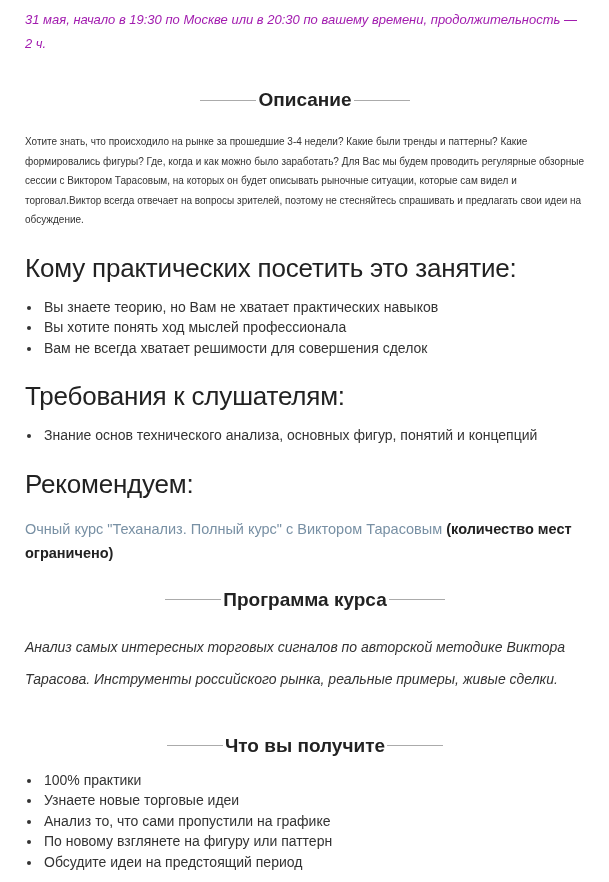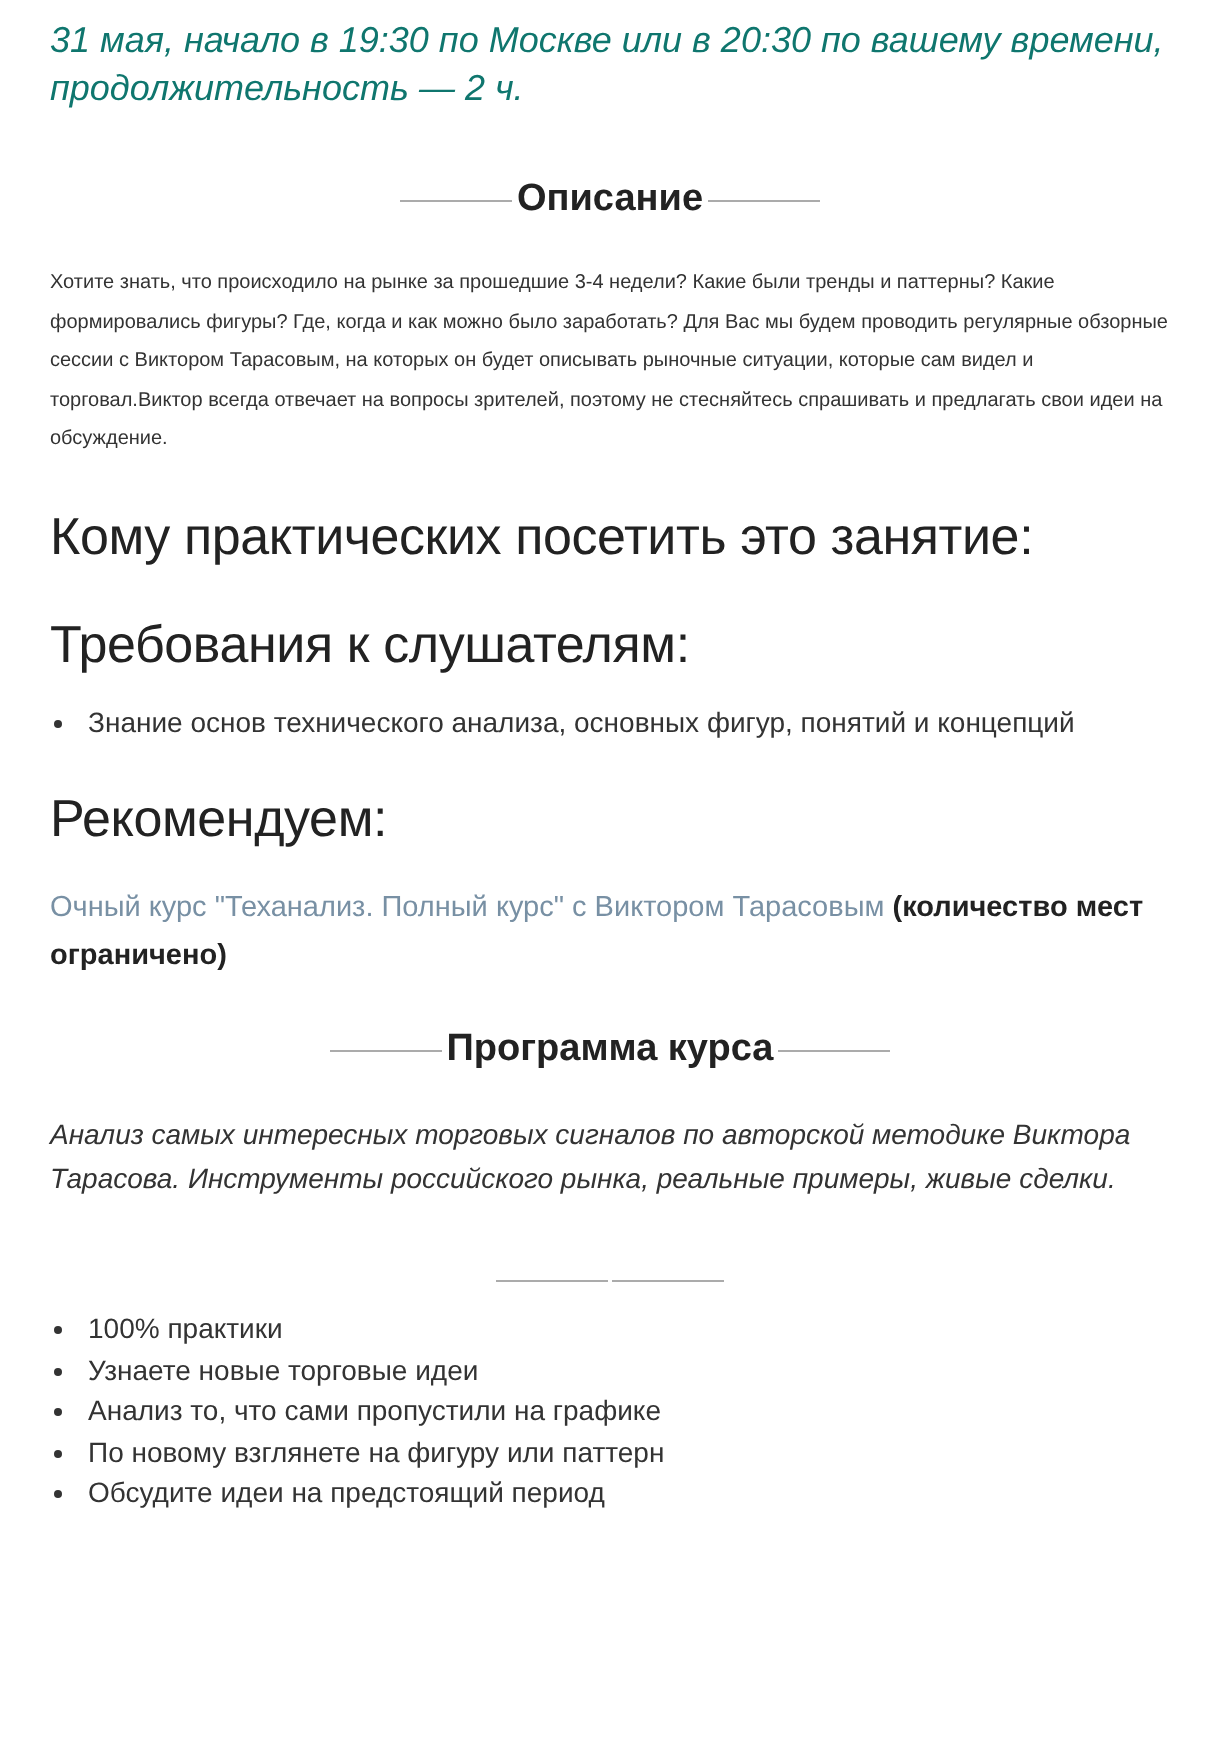--- a/index.html
+++ b/index.html
@@ -7,23 +7,23 @@
   body {
     font-family: "Liberation Sans", "DejaVu Sans", sans-serif;
     color: #333333;
     width: 609px;
   }
   .page { width: 609px; min-height: 882px; padding: 8px 24px 6px 25px; }
 
   .intro {
     margin: 0;
     font-style: italic;
-    font-size: 18px;
+    font-size: 13px;
     line-height: 24px;
-    color: #0f766e;
+    color: #a21caf;
   }
 
   .section-header {
     display: flex;
     align-items: center;
     justify-content: center;
     gap: 2px;
     margin: 33px 0 0 0;
   }
   .section-header .rule {
@@ -73,21 +73,21 @@
     color: #7890a4;
     text-decoration: none;
     cursor: pointer;
   }
   .recommend-line strong { color: #222222; font-weight: 700; }
 
   .italic-text {
     margin: 20px 0 0 0;
     font-style: italic;
     font-size: 14px;
-    line-height: 22px;
+    line-height: 32px;
   }
 
   .mt-program { margin-top: 24px; }
   .mt-benefits { margin-top: 40px; }
   .mt-benefits-list { margin-top: 19px; }
 </style>
 </head>
 <body>
 
 <div class="page">
@@ -96,20 +96,25 @@
 
   <div class="section-header">
     <span class="rule"></span>
     <span class="section-title">Описание</span>
     <span class="rule"></span>
   </div>
 
   <p class="body-text">Хотите знать, что происходило на рынке за прошедшие 3-4 недели? Какие были тренды и паттерны? Какие формировались фигуры? Где, когда и как можно было заработать? Для Вас мы будем проводить регулярные обзорные сессии с Виктором Тарасовым, на которых он будет описывать рыночные ситуации, которые сам видел и торговал.Виктор всегда отвечает на вопросы зрителей, поэтому не стесняйтесь спрашивать и предлагать свои идеи на обсуждение.</p>
 
   <h2 class="big-heading">Кому практических посетить это занятие:</h2>
+  <ul class="bullet-list">
+    <li>Вы знаете теорию, но Вам не хватает практических навыков</li>
+    <li>Вы хотите понять ход мыслей профессионала</li>
+    <li>Вам не всегда хватает решимости для совершения сделок</li>
+  </ul>
 
   <h2 class="big-heading">Требования к слушателям:</h2>
   <ul class="bullet-list">
     <li>Знание основ технического анализа, основных фигур, понятий и концепций</li>
   </ul>
 
   <h2 class="big-heading">Рекомендуем:</h2>
   <p class="recommend-line">
     <a href="#" class="course-link">Очный курс "Теханализ. Полный курс" с Виктором Тарасовым</a>
     <strong>(количество мест ограничено)</strong>
@@ -118,20 +123,21 @@
   <div class="section-header mt-program">
     <span class="rule"></span>
     <span class="section-title">Программа курса</span>
     <span class="rule"></span>
   </div>
 
   <p class="italic-text">Анализ самых интересных торговых сигналов по авторской методике Виктора Тарасова. Инструменты российского рынка, реальные примеры, живые сделки.</p>
 
   <div class="section-header mt-benefits">
     <span class="rule"></span>
+    <span class="section-title">Что вы получите</span>
     <span class="rule"></span>
   </div>
 
   <ul class="bullet-list mt-benefits-list">
     <li>100% практики</li>
     <li>Узнаете новые торговые идеи</li>
     <li>Анализ то, что сами пропустили на графике</li>
     <li>По новому взглянете на фигуру или паттерн</li>
     <li>Обсудите идеи на предстоящий период</li>
   </ul>

